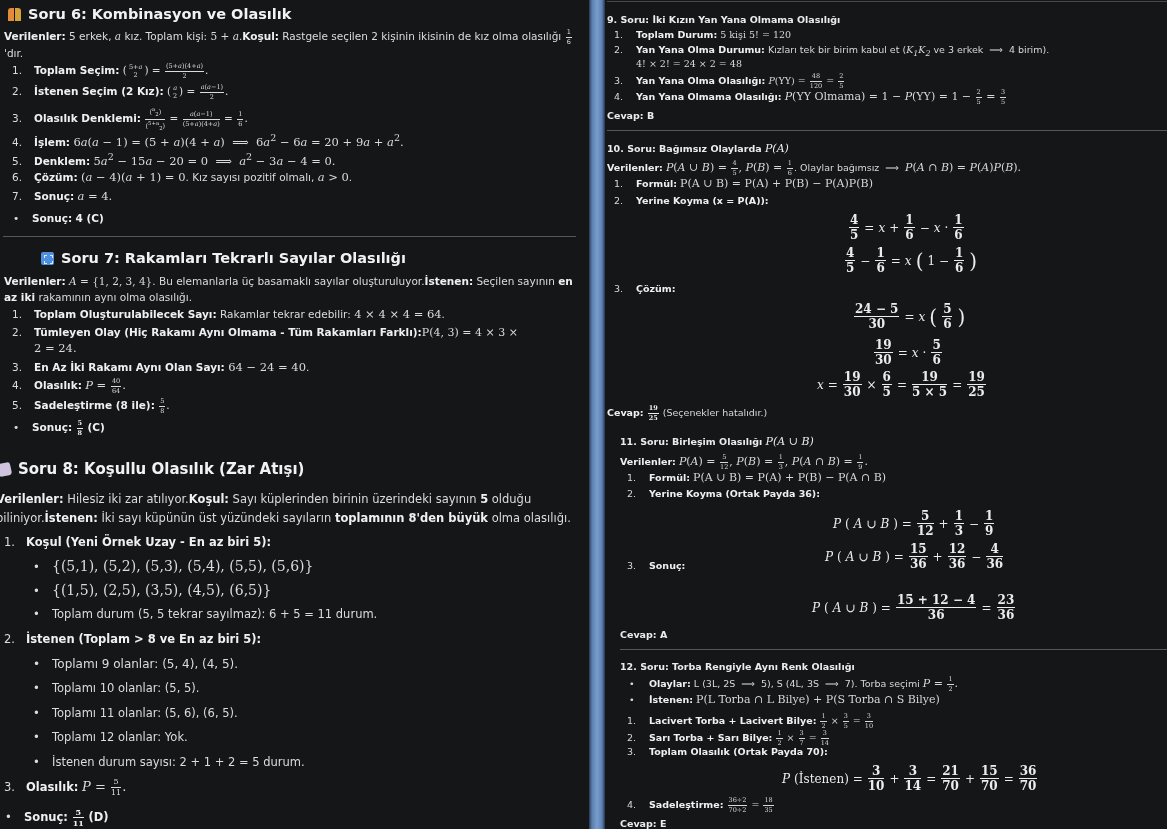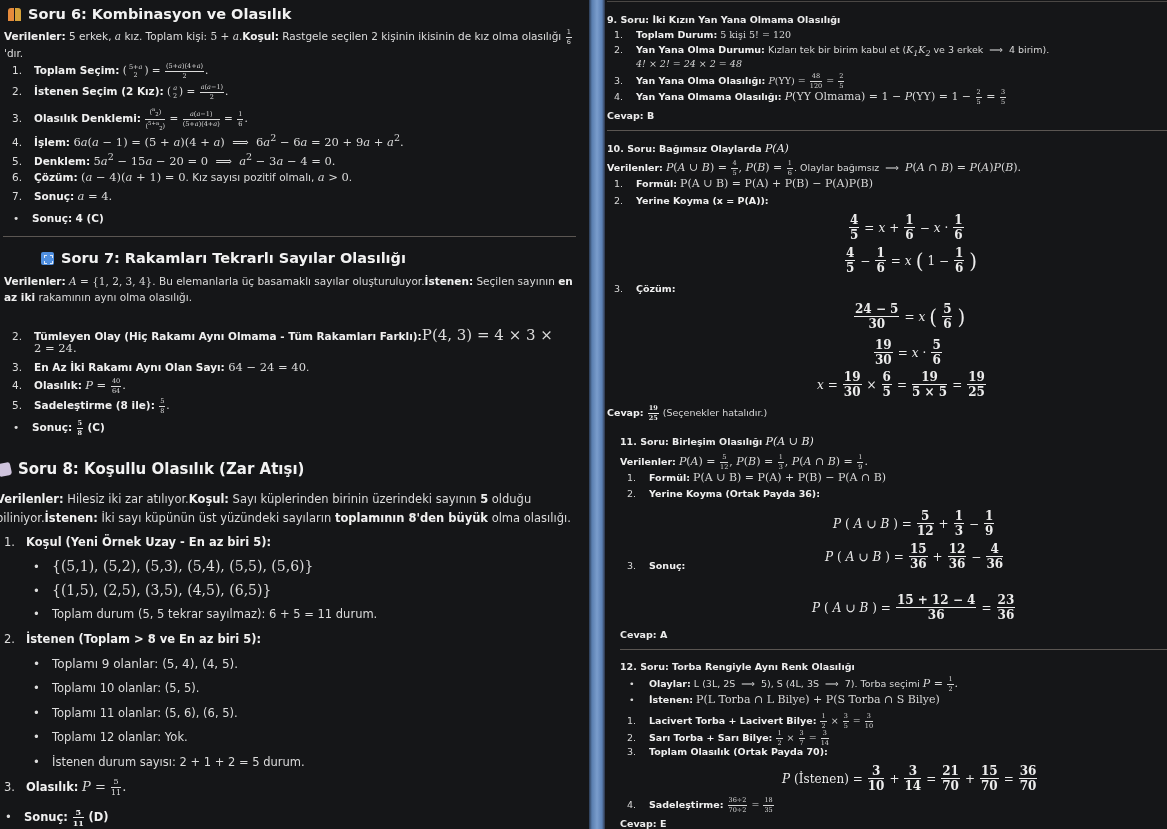--- a/index.html
+++ b/index.html
@@ -115,22 +115,26 @@
     <span class="ico ico-num"></span>
     <span>Soru 7: Rakamları Tekrarlı Sayılar Olasılığı</span>
   </div>
   <div class="para" style="position:absolute;left:4px;top:273px;width:580px;">
     <span class="b">Verilenler:</span>
     <span class="m"><i>A</i> = {1, 2, 3, 4}</span>. Bu elemanlarla üç basamaklı sayılar oluşturuluyor.<span class="b">İstenen:</span>
     <span>Seçilen sayının</span>
     <span class="b">en az iki</span>
     <span>rakamının aynı olma olasılığı.</span>
   </div>
+  <div class="li" style="left:12px;top:307px;">
+    <span class="num">1.</span><span class="b">Toplam Oluşturulabilecek Sayı:</span>
+    Rakamlar tekrar edebilir: <span class="m" style="font-size:11.5px;">4 × 4 × 4 = 64</span>.
+  </div>
   <div class="li" style="left:12px;top:326px;">
-    <span class="num">2.</span><span class="b">Tümleyen Olay (Hiç Rakamı Aynı Olmama - Tüm Rakamları Farklı):</span><span class="m" style="font-size:15px;">P(4, 3) = 4 × 3 ×</span>
+    <span class="num">2.</span><span class="b">Tümleyen Olay (Hiç Rakamı Aynı Olmama - Tüm Rakamları Farklı):</span><span class="m" style="font-size:11px;">P(4, 3) = 4 × 3 ×</span>
   </div>
   <div class="li" style="left:34px;top:341px;">
     <span class="m" style="font-size:11.5px;">2 = 24.</span>
   </div>
   <div class="li" style="left:12px;top:360px;">
     <span class="num">3.</span><span class="b">En Az İki Rakamı Aynı Olan Sayı:</span>
     <span class="m" style="font-size:11.5px;">64 − 24 = 40</span>.
   </div>
   <div class="li" style="left:12px;top:378px;">
     <span class="num">4.</span><span class="b">Olasılık:</span>
@@ -221,21 +225,21 @@
 
   <div class="rh" style="left:2px;top:14px;">9. Soru: İki Kızın Yan Yana Olmama Olasılığı</div>
   <div class="rt" style="left:9px;top:29px;">
     <span class="num">1.</span><span class="b">Toplam Durum:</span>
     <span class="m">5 kişi 5! = 120</span>
   </div>
   <div class="rt" style="left:9px;top:44px;">
     <span class="num">2.</span><span class="b">Yan Yana Olma Durumu:</span>
     Kızları tek bir birim kabul et (<span class="mi">K<sub>1</sub>K<sub>2</sub></span> ve 3 erkek &nbsp;⟹&nbsp; 4 birim).
   </div>
-  <div class="rt" style="left:31px;top:58px;font-style:italic;">
+  <div class="rt" style="left:31px;top:58px;">
     <span class="m">4! × 2! = 24 × 2 = 48</span>
   </div>
   <div class="rt" style="left:9px;top:73px;">
     <span class="num">3.</span><span class="b">Yan Yana Olma Olasılığı:</span>
     <span class="m"><i>P</i>(YY) = <span class="frac fs">
           <span>48</span>
           <span>120</span>
         </span> = <span class="frac fs">
           <span>2</span>
           <span>5</span>

